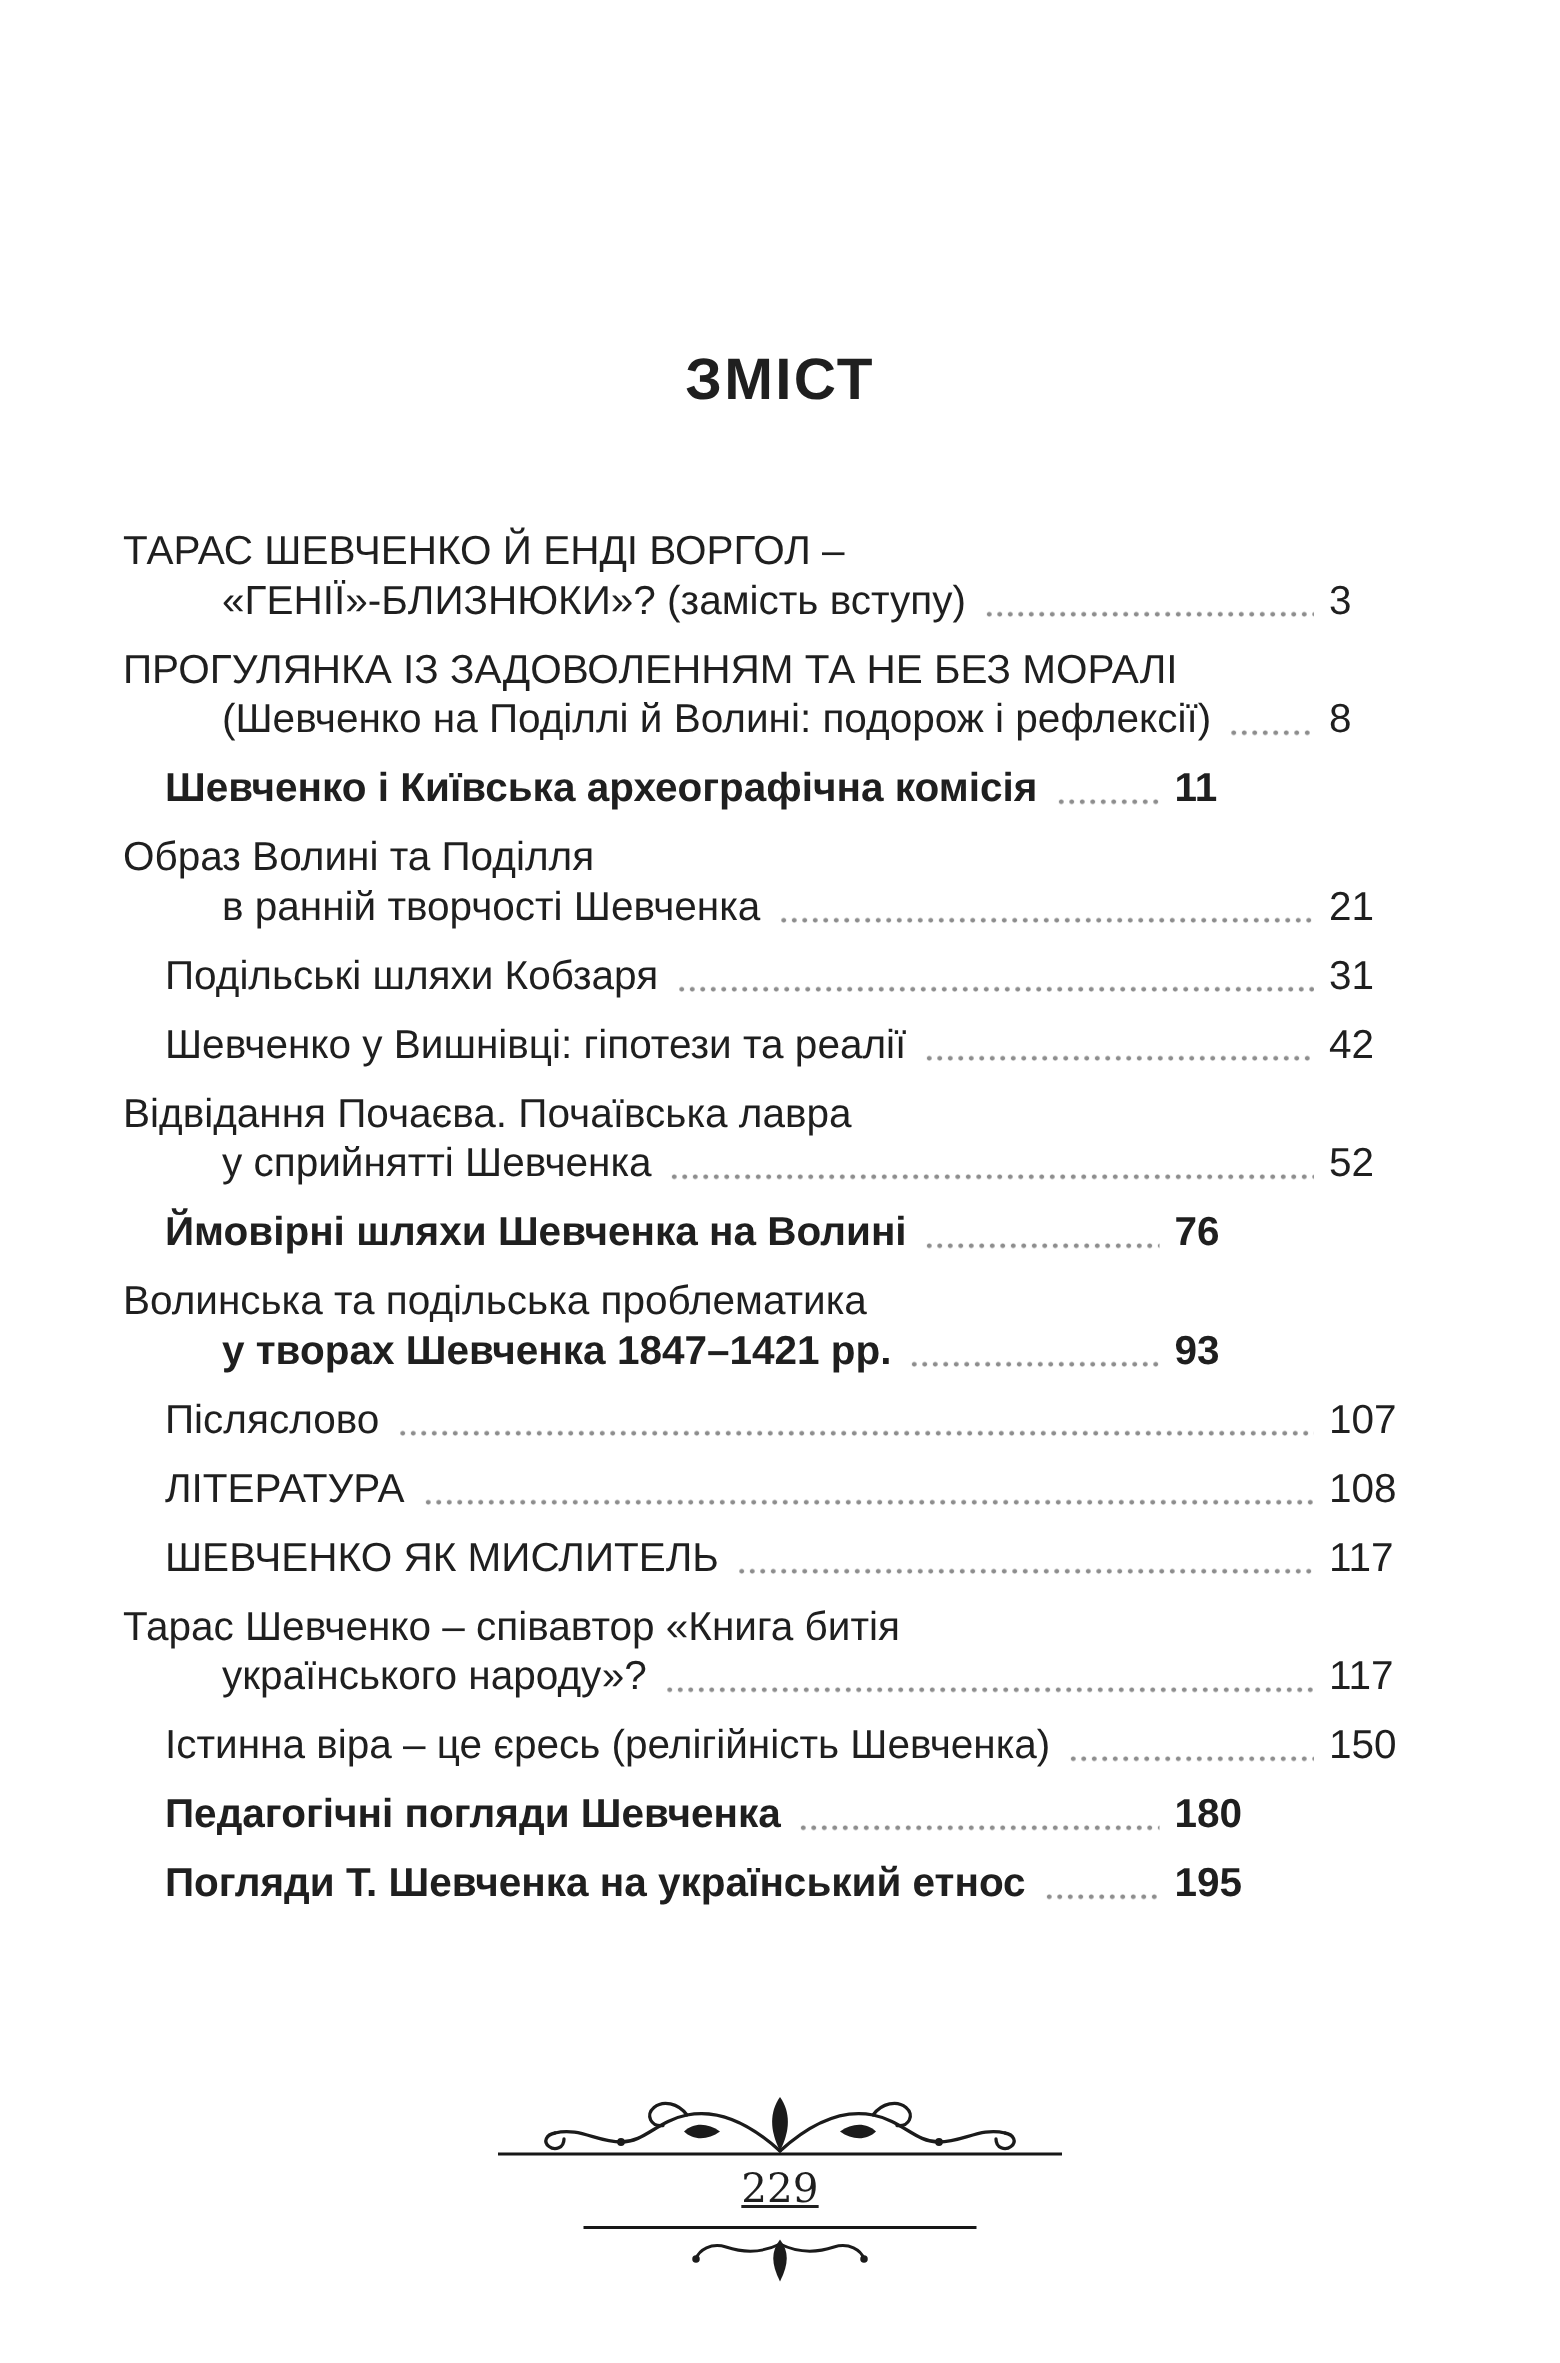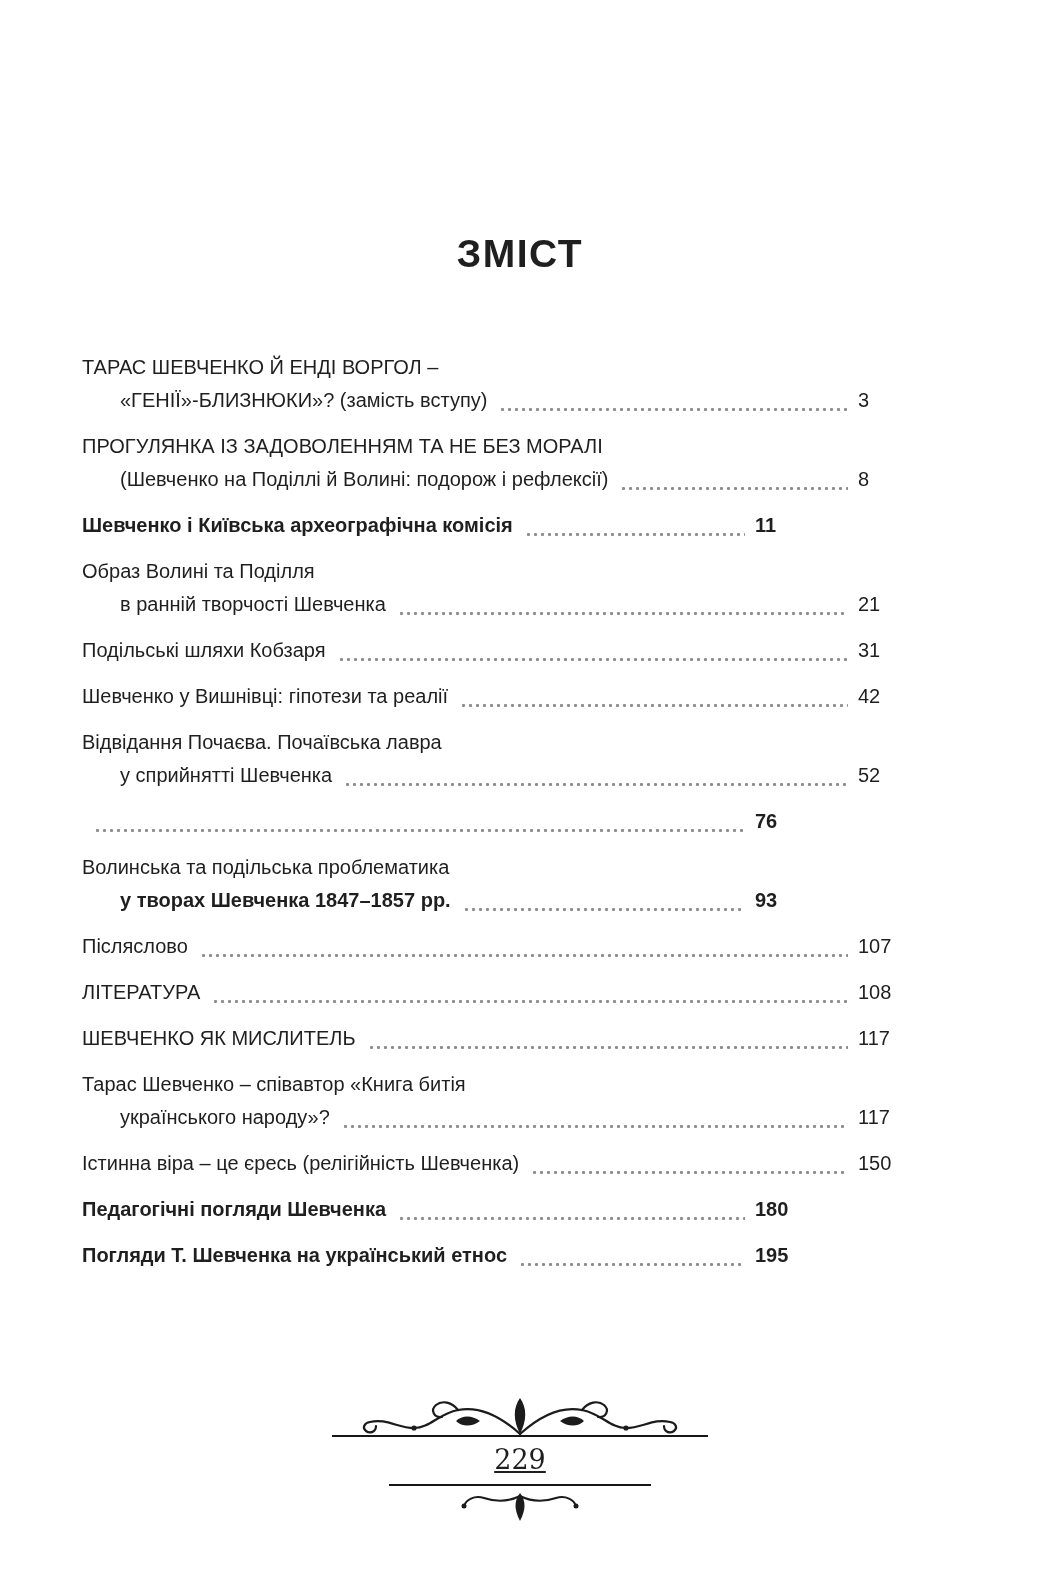--- a/index.html
+++ b/index.html
@@ -22,30 +22,31 @@
     font-size: 39px;
     font-weight: 800;
     letter-spacing: 1.5px;
     line-height: 1;
   }
   .toc {
     width: 824px;
     margin: 78px 0 0 82px;
   }
   .toc-entry {
-    font-size: 20px;
+    font-size: 27px;
     line-height: 33px;
     margin-bottom: 13px;
   }
   .toc-line { white-space: nowrap; }
   .indent { padding-left: 38px; }
   .toc-lastline {
     display: flex;
     align-items: baseline;
     width: 100%;
+    margin-left: 28px;
   }
   .toc-lastline.short { width: 87.5%; font-weight: bold; }
   .toc-text { white-space: nowrap; flex: 0 0 auto; }
   .leader {
     flex: 1 1 auto;
     min-width: 18px;
     align-self: stretch;
     margin-left: 12px;
     background-image: radial-gradient(circle, #8d8d8d 1.3px, rgba(0,0,0,0) 1.8px);
     background-size: 7px 5px;
@@ -138,29 +139,30 @@
     <div class="toc-line">Відвідання Почаєва. Почаївська лавра</div>
         <div class="toc-lastline indent">
       <span class="toc-text">у сприйнятті Шевченка</span>
       <span class="leader"></span>
       <span class="toc-page">52</span>
     </div>
   </div>
 
   <div class="toc-entry">
     <div class="toc-lastline short">
+      <span class="toc-text">Ймовірні шляхи Шевченка на Волині</span>
       <span class="leader"></span>
       <span class="toc-page">76</span>
     </div>
   </div>
 
   <div class="toc-entry">
     <div class="toc-line">Волинська та подільська проблематика</div>
         <div class="toc-lastline indent short">
-      <span class="toc-text">у творах Шевченка 1847–1857 рр.</span>
+      <span class="toc-text">у творах Шевченка 1847–1421 рр.</span>
       <span class="leader"></span>
       <span class="toc-page">93</span>
     </div>
   </div>
 
   <div class="toc-entry">
     <div class="toc-lastline">
       <span class="toc-text">Післяслово</span>
       <span class="leader"></span>
       <span class="toc-page">107</span>

